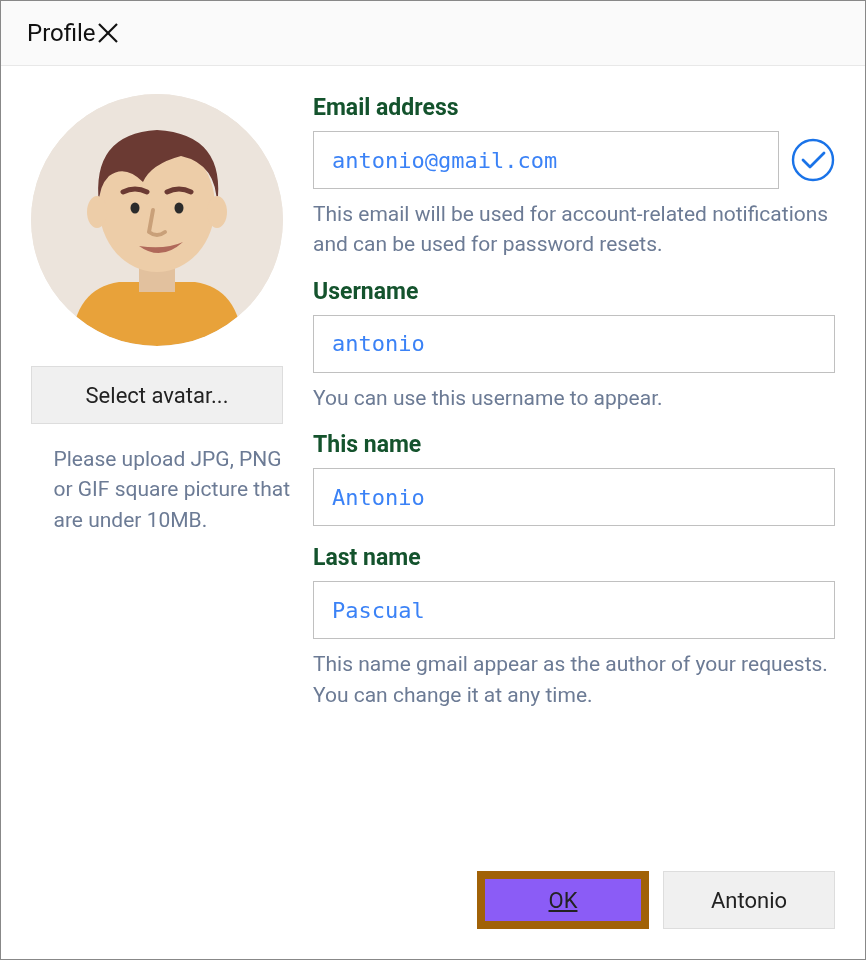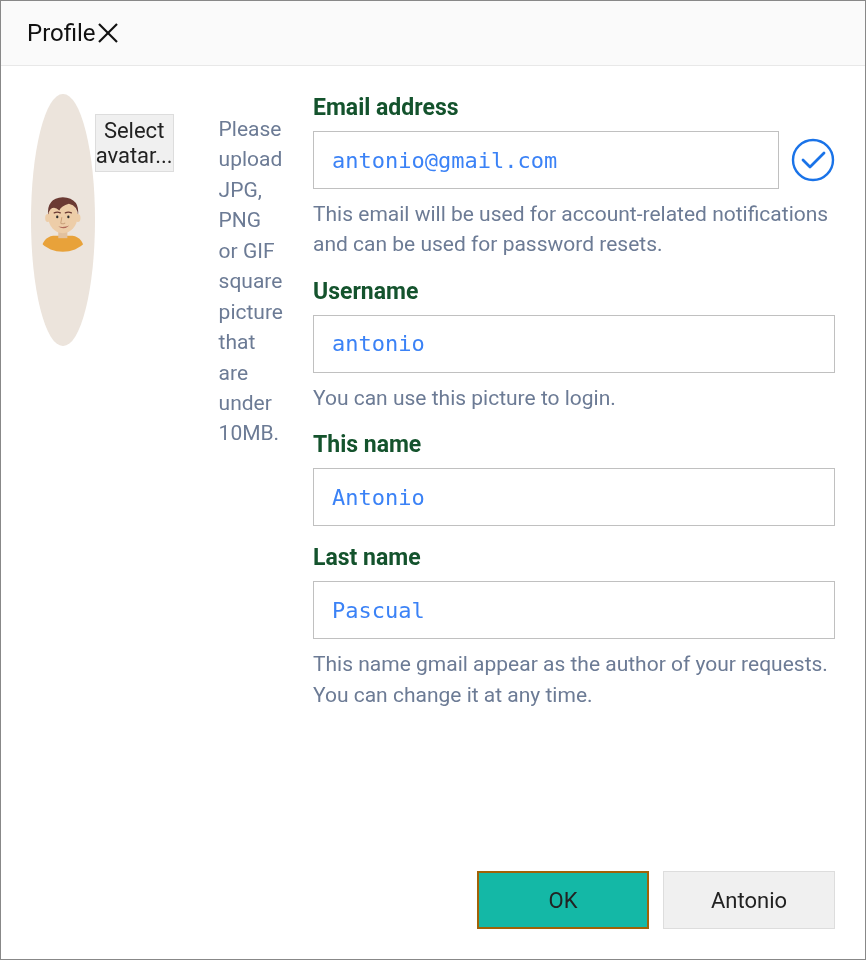--- a/index.html
+++ b/index.html
@@ -42,21 +42,22 @@
     .dialog-body {
       flex: 1;
       display: flex;
       padding: 28px 30px 0 30px;
       gap: 30px;
     }
     .left-col {
       width: 252px;
       flex-shrink: 0;
       display: flex;
-      align-items: flex-start;
+      flex-direction: column;
+      align-items: center;
     }
     .avatar-circle {
       width: 252px;
       height: 252px;
       border-radius: 50%;
       background: #ece4dc;
       overflow: hidden;
       display: flex;
       align-items: flex-end;
       justify-content: center;
@@ -135,22 +136,23 @@
     }
     .footer-btn {
       width: 172px;
       height: 58px;
       font-size: 22px;
       font-family: inherit;
       cursor: pointer;
       color: #222;
     }
     .btn-ok {
-      background: #14b8a6;
-      border: 2px solid #a16207;
+      background: #8b5cf6;
+      border: 8px solid #a16207;
+      text-decoration: underline;
     }
     .btn-cancel {
       background: #f0f0f0;
       border: 1px solid #ddd;
     }
   </style>
 </head>
 <body>
 
 <div class="dialog">
@@ -217,21 +219,21 @@
           </svg>
         </div>
         <div class="field-hint">This email will be used for account-related notifications and can be used for password resets.</div>
       </div>
 
       <div class="field-group">
         <label class="field-label">Username</label>
         <div class="field-row">
           <input type="text" class="text-input" value="antonio" style="">
         </div>
-        <div class="field-hint">You can use this picture to login.</div>
+        <div class="field-hint">You can use this username to appear.</div>
       </div>
 
       <div class="field-group">
         <label class="field-label">This name</label>
         <div class="field-row">
           <input type="text" class="text-input" value="Antonio" style="">
         </div>
       </div>
 
       <div class="field-group">

